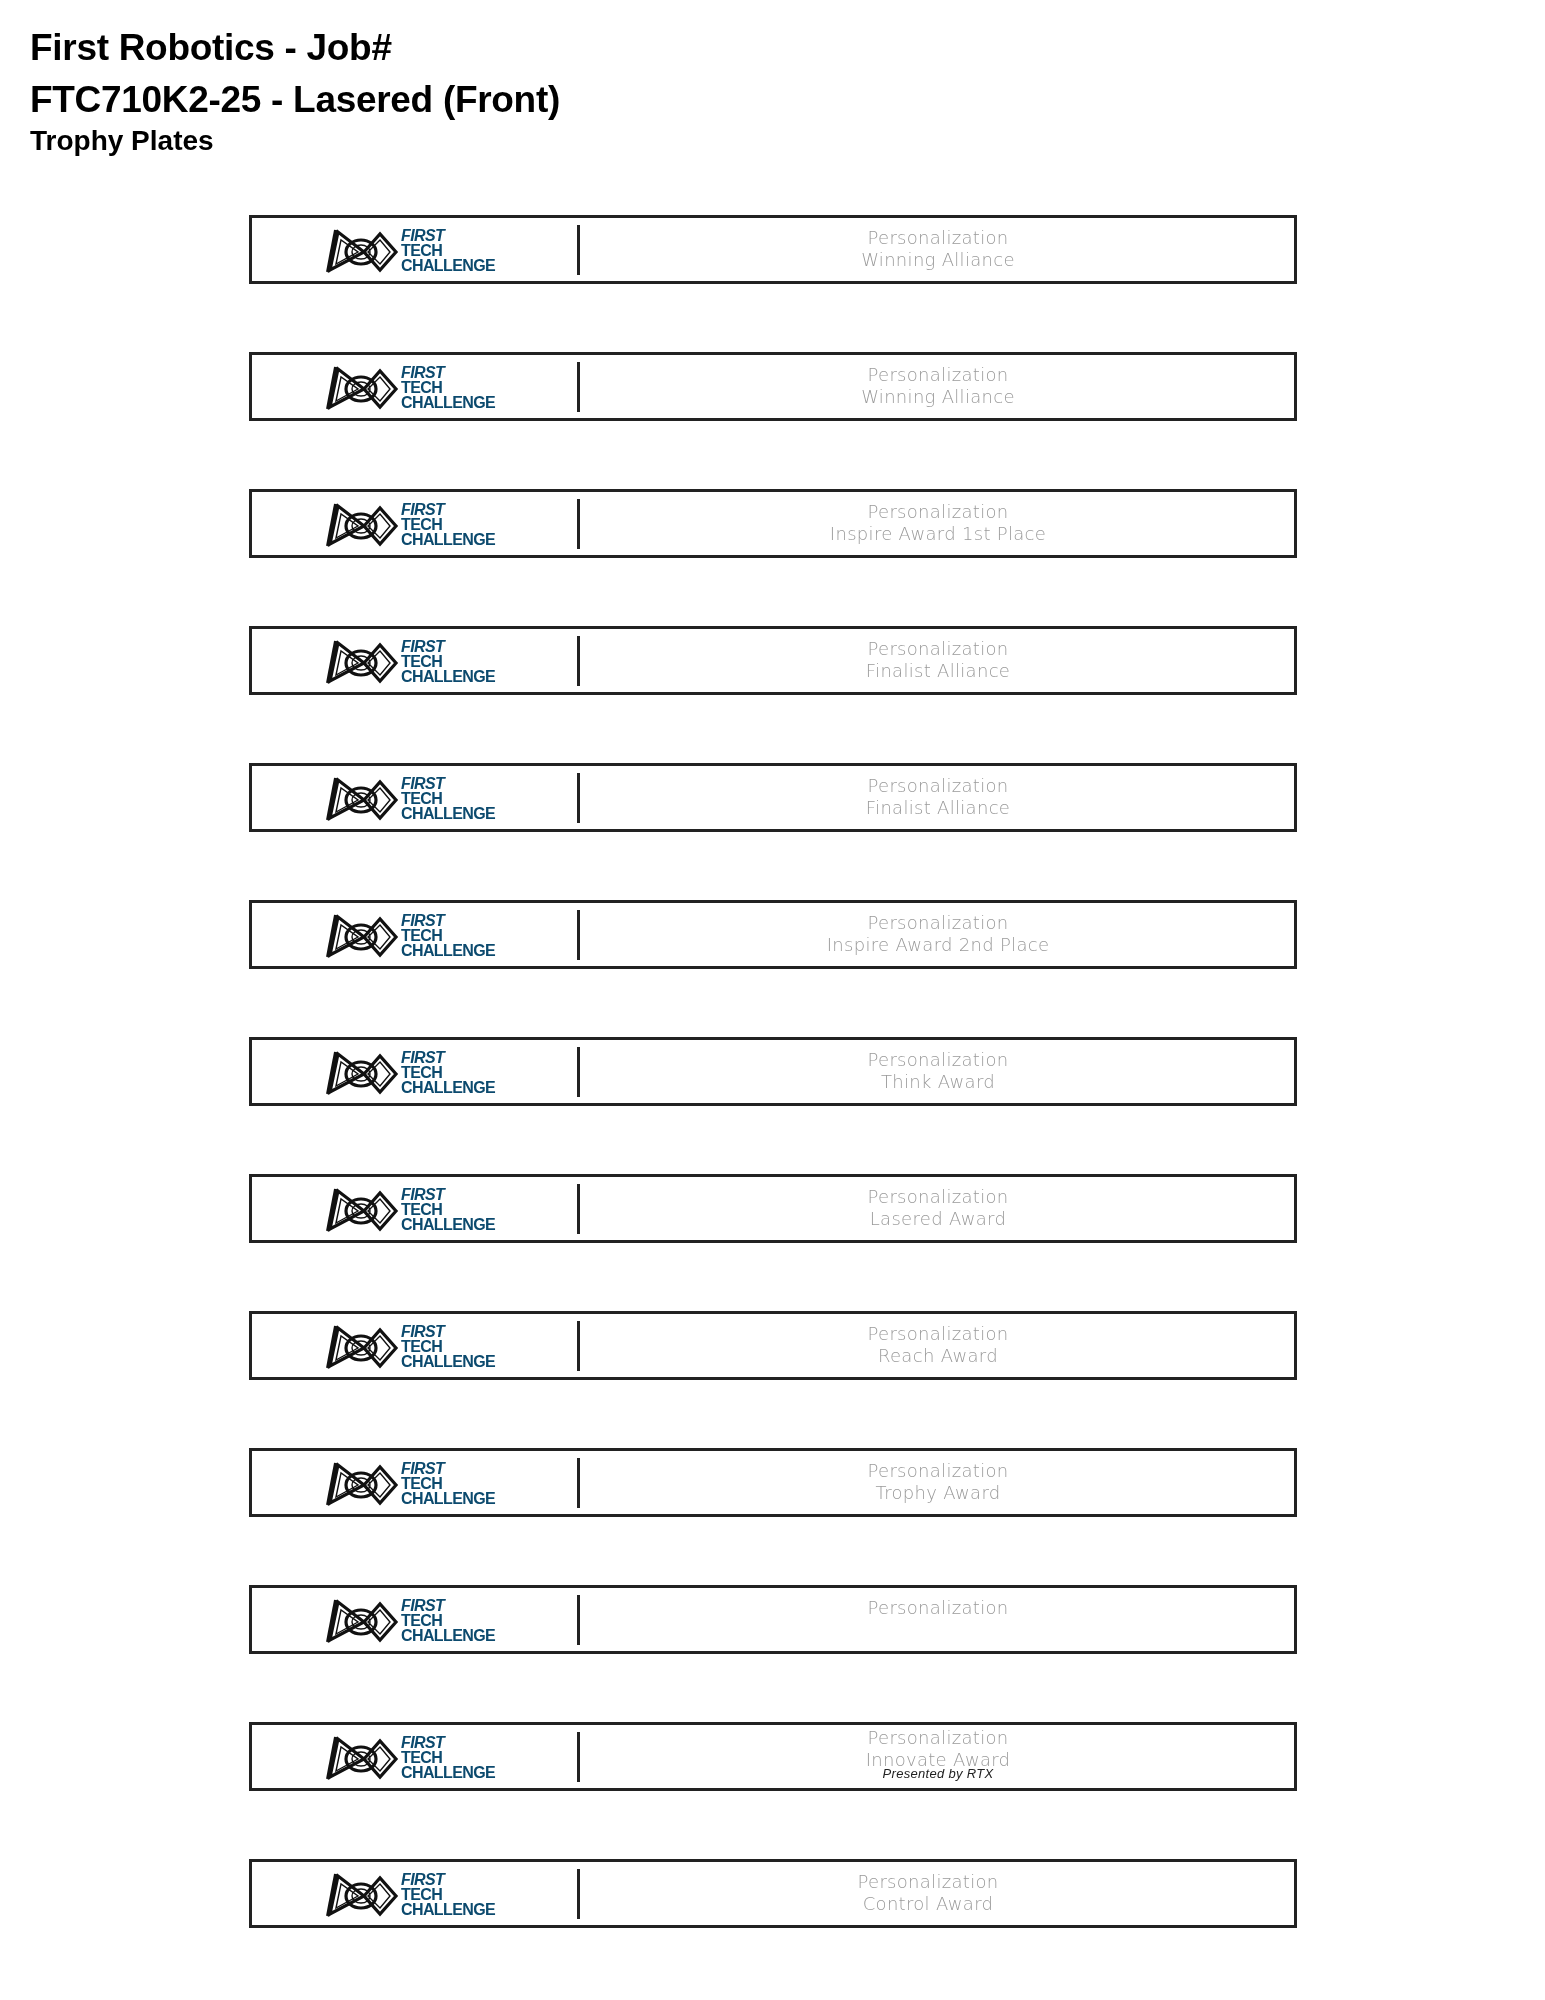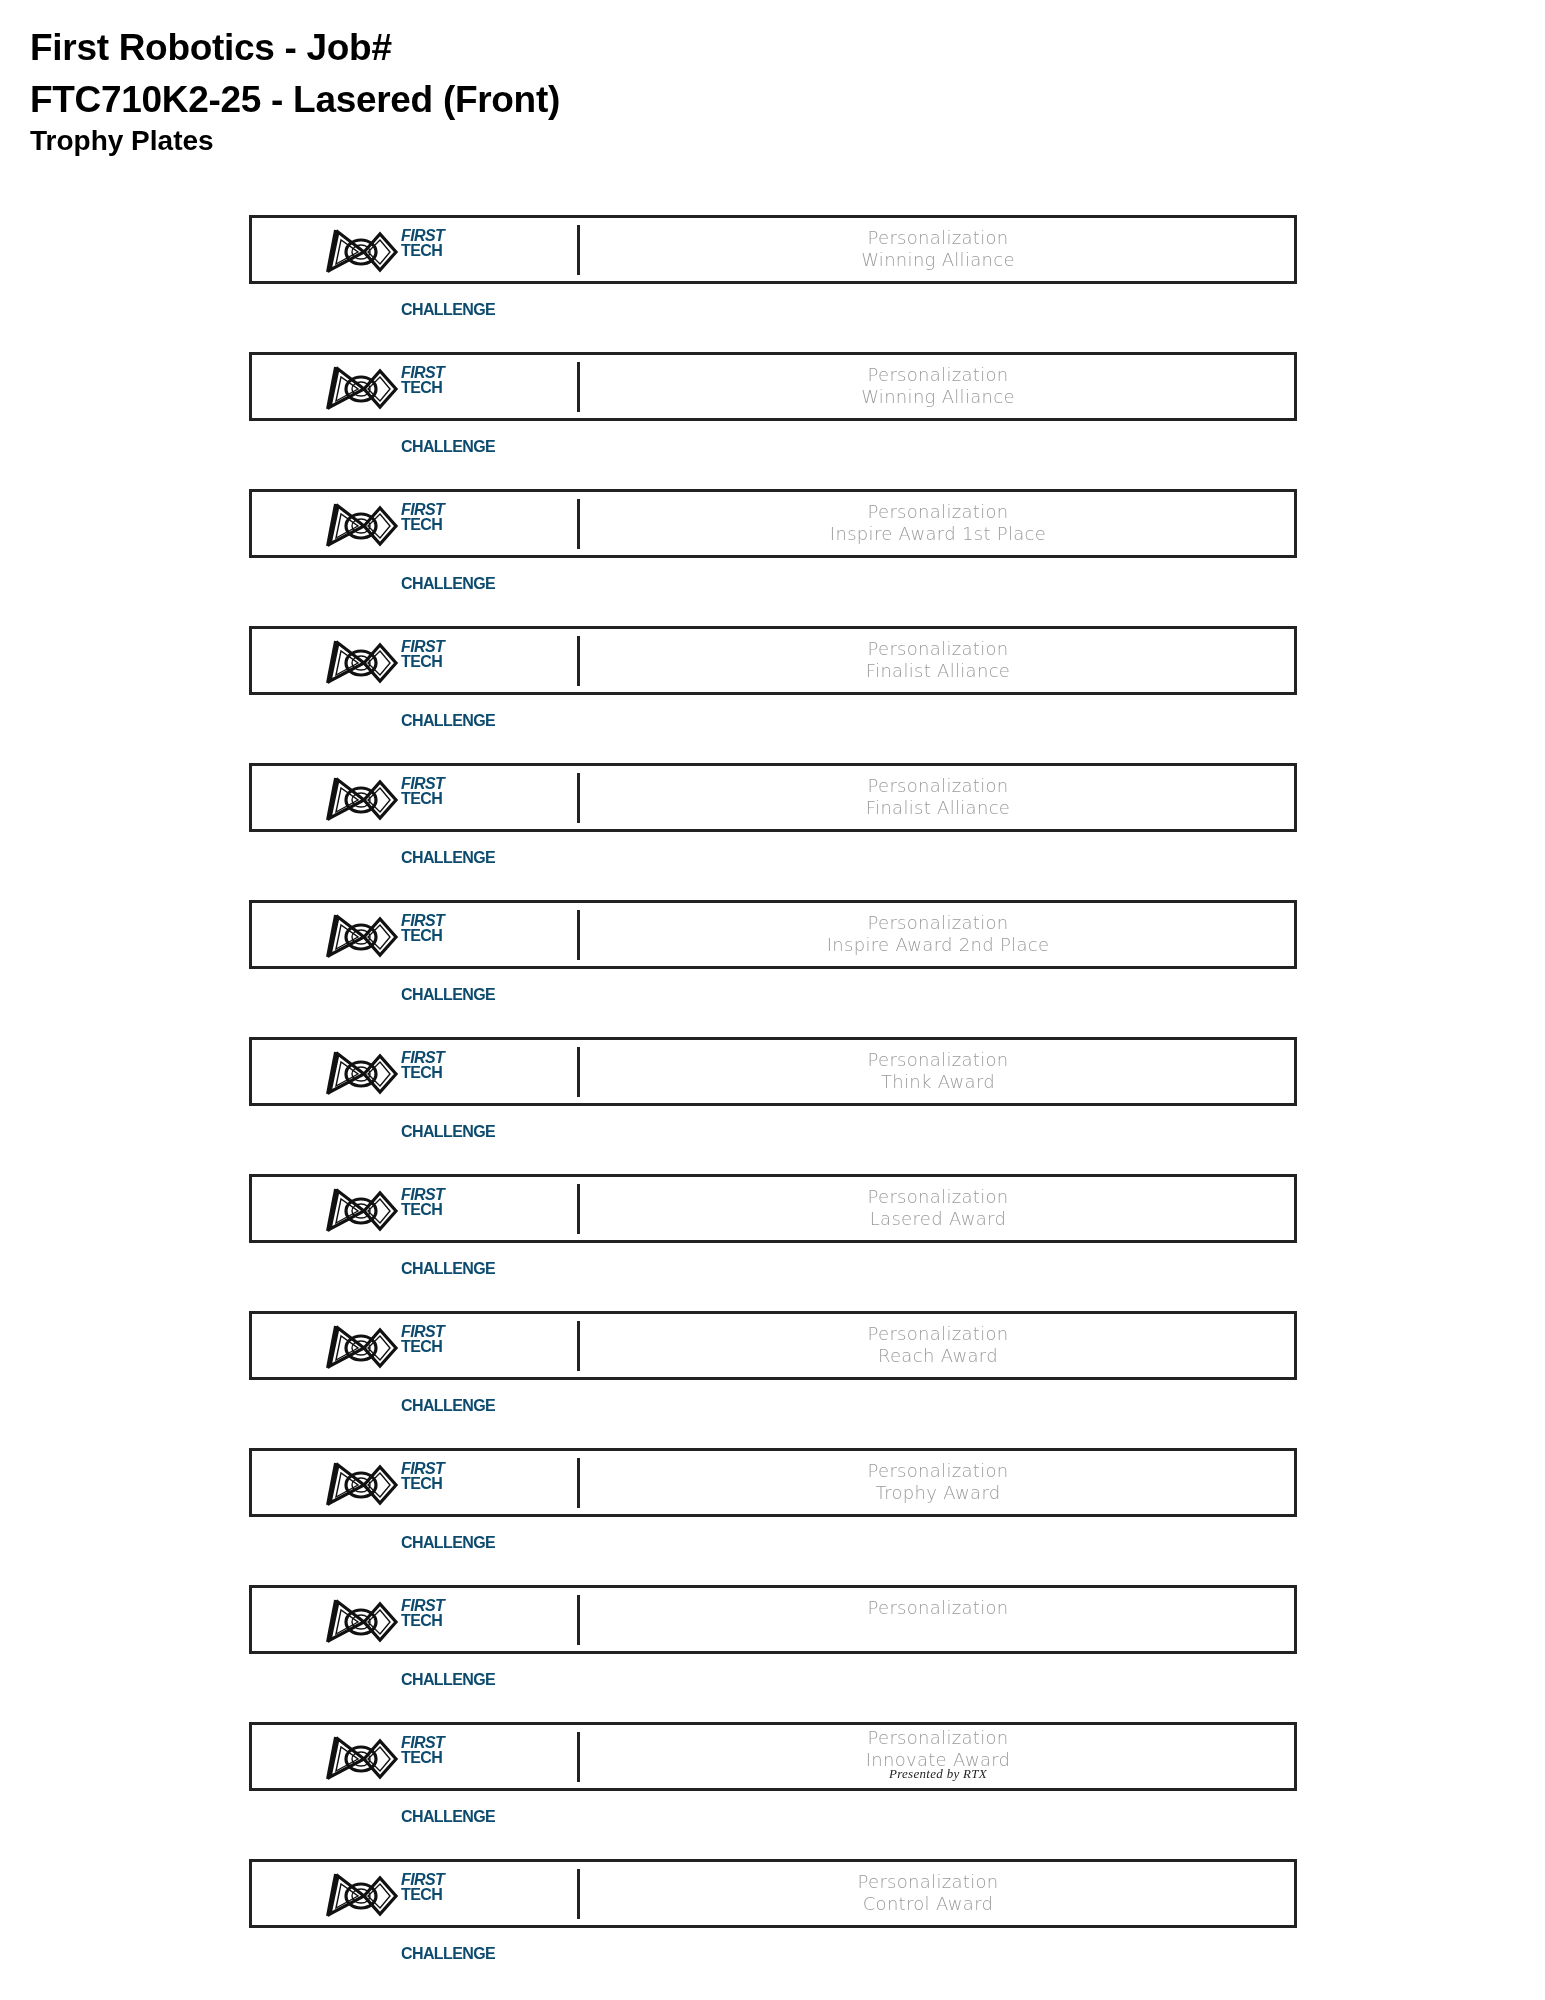--- a/index.html
+++ b/index.html
@@ -7,24 +7,24 @@
     .hdr { position: absolute; left: 30px; top: 22px; }
     .hdr .t1, .hdr .t2 { font-size: 37px; line-height: 52px; font-weight: bold; letter-spacing: -0.3px; }
     .hdr .t3 { font-size: 28px; font-weight: bold; line-height: 34px; margin-top: -2px; }
     .plates { position: absolute; left: 249px; top: 215px; width: 1048px; }
     .plate { position: relative; height: 69px; border: 3px solid #222; box-sizing: border-box; margin-bottom: 68px; background: #fff; }
     .logo { position: absolute; left: 72px; top: 8px; width: 200px; height: 50px; }
     .logo svg { position: absolute; left: 0; top: 0; }
     .logo .words { position: absolute; left: 77px; top: 2px; font-family: "Liberation Sans", sans-serif; font-weight: bold; color: #0c4a6e; line-height: 15px; letter-spacing: -0.6px; }
     .logo .w1 { font-size: 16px; font-style: italic; }
     .logo .w2 { font-size: 16px; }
-    .logo .w3 { font-size: 16px; margin-top: 44px; }
+    .logo .w3 { font-size: 16px; }
     .divider { position: absolute; left: 325px; top: 7px; width: 3px; height: 50px; background: #222; }
     .ptext { position: absolute; left: 330px; right: 0; top: 9px; text-align: center; font-family: "DejaVu Sans", sans-serif; font-weight: 200; color: #9a9a9a; font-size: 18px; line-height: 22px; letter-spacing: 0.3px; }
-    .ptext .sub { display: block; font-family: Liberation Serif, serif; font-style: italic; color: #222; font-size: 13px; line-height: 12px; margin-top: -3px; }
+    .ptext .sub { display: block; font-family: Liberation Sans, sans-serif; font-style: italic; color: #222; font-size: 13px; line-height: 12px; margin-top: -3px; }
     .ptext.shift { left: 310px; }
   </style>
 </head>
 <body>
 
 <div class="hdr">
   <div class="t1">First Robotics - Job#</div>
   <div class="t2">FTC710K2-25 - Lasered (Front)</div>
   <div class="t3">Trophy Plates</div>
 </div>

